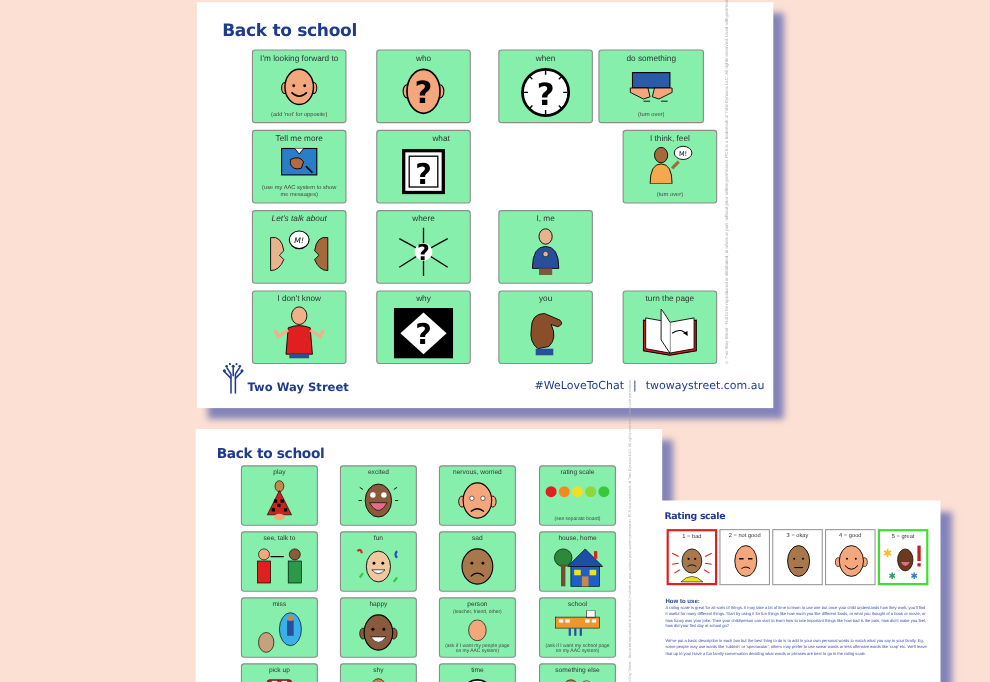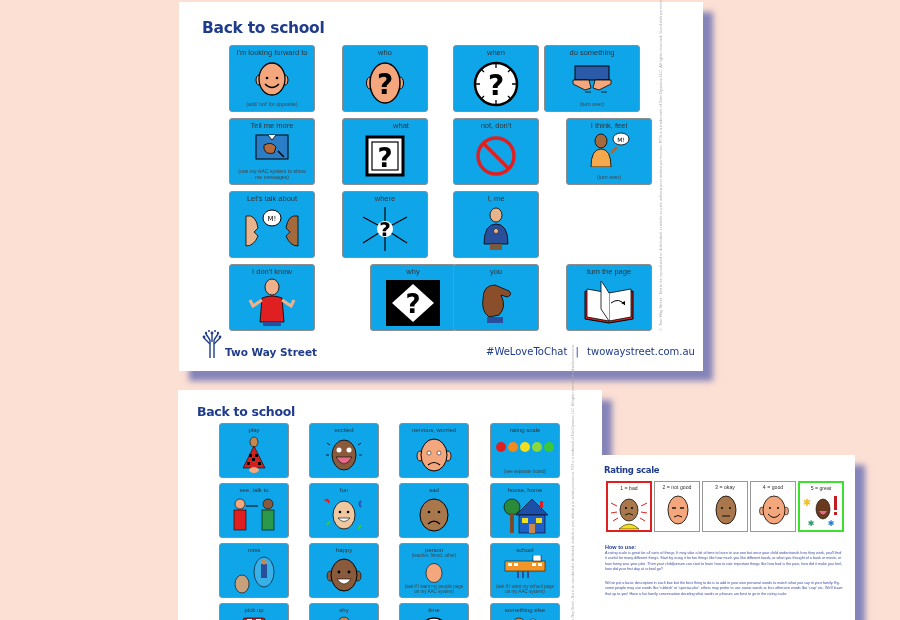--- a/index.html
+++ b/index.html
@@ -18,21 +18,21 @@
       position: absolute;
       color: #1f3b8c;
       font-family: "DejaVu Sans", sans-serif;
       font-weight: bold;
       letter-spacing: -0.3px;
     }
     .tile {
       position: absolute;
       border: 1px solid #8c8c8c;
       border-radius: 3px;
-      background: #0ea5e9;
+      background: #86efac;
       text-align: center;
       overflow: hidden;
     }
     .tile .lbl {
       display: block;
       font-size: 7.5px;
       color: #333;
       margin-top: 3px;
       line-height: 1.1;
       white-space: nowrap;
@@ -168,40 +168,33 @@
     <span class="sub" style="padding:0 8px;">(use my AAC system to show me messages)</span>
   </div>
   <div class="tile" style="left:163px; top:116px; width:86px; height:67px;padding-left:32px;">
     <span class="lbl">what</span>
     <svg class="pic" style="top:16px" width="40" height="42" viewBox="0 0 40 42">
       <rect x="2" y="2" width="36" height="38" fill="#fff" stroke="#000" stroke-width="3"></rect>
       <rect x="7" y="7" width="26" height="28" fill="#fff" stroke="#000" stroke-width="1.2"></rect>
       <text x="20" y="32" text-anchor="middle" font-size="26" font-weight="bold" font-family="DejaVu Sans, sans-serif">?</text>
     </svg>
   </div>
-  <div class="tile" style="left:274px; top:116px; width:86px; height:67px;">
-    <span class="lbl">not, don't</span>
-    <svg class="pic" style="top:16px" width="42" height="42" viewBox="0 0 42 42">
-      <circle cx="21" cy="21" r="18" fill="none" stroke="#e02020" stroke-width="3.5"></circle>
-      <line x1="8" y1="8" x2="34" y2="34" stroke="#e02020" stroke-width="3.5"></line>
-    </svg>
-  </div>
   <div class="tile" style="left:387px; top:116px; width:86px; height:67px;">
     <span class="lbl">I think, feel</span>
     <svg class="pic" style="top:12px" width="44" height="36" viewBox="0 0 44 36">
       <ellipse cx="14" cy="10" rx="6" ry="7" fill="#a56a3c" stroke="#000" stroke-width="0.8"></ellipse>
       <path d="M4 36 Q4 18 14 18 Q24 18 24 36 Z" fill="#f6a84c" stroke="#000" stroke-width="0.8"></path>
       <path d="M24 22 L30 16" stroke="#a56a3c" stroke-width="3"></path>
       <ellipse cx="34" cy="8" rx="8" ry="6" fill="#fff" stroke="#000" stroke-width="0.8"></ellipse>
       <text x="34" y="11" text-anchor="middle" font-size="6" font-family="DejaVu Sans, sans-serif">M!</text>
     </svg>
     <span class="sub">(turn over)</span>
   </div>
 
-  <div class="tile" style="left:50px; top:189px; width:86px; height:67px;">
+  <div class="tile" style="left:50px; top:189px; width:86px; height:67px;font-style:italic;">
     <span class="lbl">Let's talk about</span>
     <svg class="pic" style="top:14px" width="56" height="44" viewBox="0 0 56 44">
       <path d="M2 10 Q12 8 14 22 L10 26 L14 30 Q10 40 2 40 Z" fill="#e8b48c" stroke="#000" stroke-width="0.8"></path>
       <path d="M54 10 Q44 8 42 22 L46 26 L42 30 Q46 40 54 40 Z" fill="#a56a3c" stroke="#000" stroke-width="0.8"></path>
       <ellipse cx="28" cy="12" rx="9" ry="8" fill="#fff" stroke="#000"></ellipse>
       <text x="28" y="15" text-anchor="middle" font-size="7" font-family="DejaVu Sans, sans-serif">M!</text>
     </svg>
   </div>
   <div class="tile" style="left:163px; top:189px; width:86px; height:67px;">
     <span class="lbl">where</span>
@@ -231,21 +224,21 @@
   <div class="tile" style="left:50px; top:262px; width:86px; height:67px;">
     <span class="lbl">I don't know</span>
     <svg class="pic" style="top:13px" width="50" height="48" viewBox="0 0 50 48">
       <ellipse cx="25" cy="9" rx="7" ry="8" fill="#f0b08a" stroke="#000" stroke-width="0.8"></ellipse>
       <path d="M13 44 L15 20 Q25 16 35 20 L37 44 Z" fill="#e02020" stroke="#000" stroke-width="0.8"></path>
       <path d="M15 22 L6 28 L3 22" stroke="#f0b08a" stroke-width="3" fill="none"></path>
       <path d="M35 22 L44 28 L47 22" stroke="#f0b08a" stroke-width="3" fill="none"></path>
       <rect x="16" y="44" width="18" height="4" fill="#2a4f9a"></rect>
     </svg>
   </div>
-  <div class="tile" style="left:163px; top:262px; width:86px; height:67px;margin-left:28px;">
+  <div class="tile" style="left:163px; top:262px; width:86px; height:67px;">
     <span class="lbl">why</span>
     <svg class="pic" style="top:15px" width="54" height="46" viewBox="0 0 54 46">
       <rect x="0" y="0" width="54" height="46" fill="#000"></rect>
       <polygon points="27,4 48,23 27,42 6,23" fill="#fff"></polygon>
       <text x="27" y="33" text-anchor="middle" font-size="26" font-weight="bold" font-family="DejaVu Sans, sans-serif">?</text>
     </svg>
   </div>
   <div class="tile" style="left:274px; top:262px; width:86px; height:67px;">
     <span class="lbl">you</span>
     <svg class="pic" style="top:14px" width="38" height="46" viewBox="0 0 38 46">

